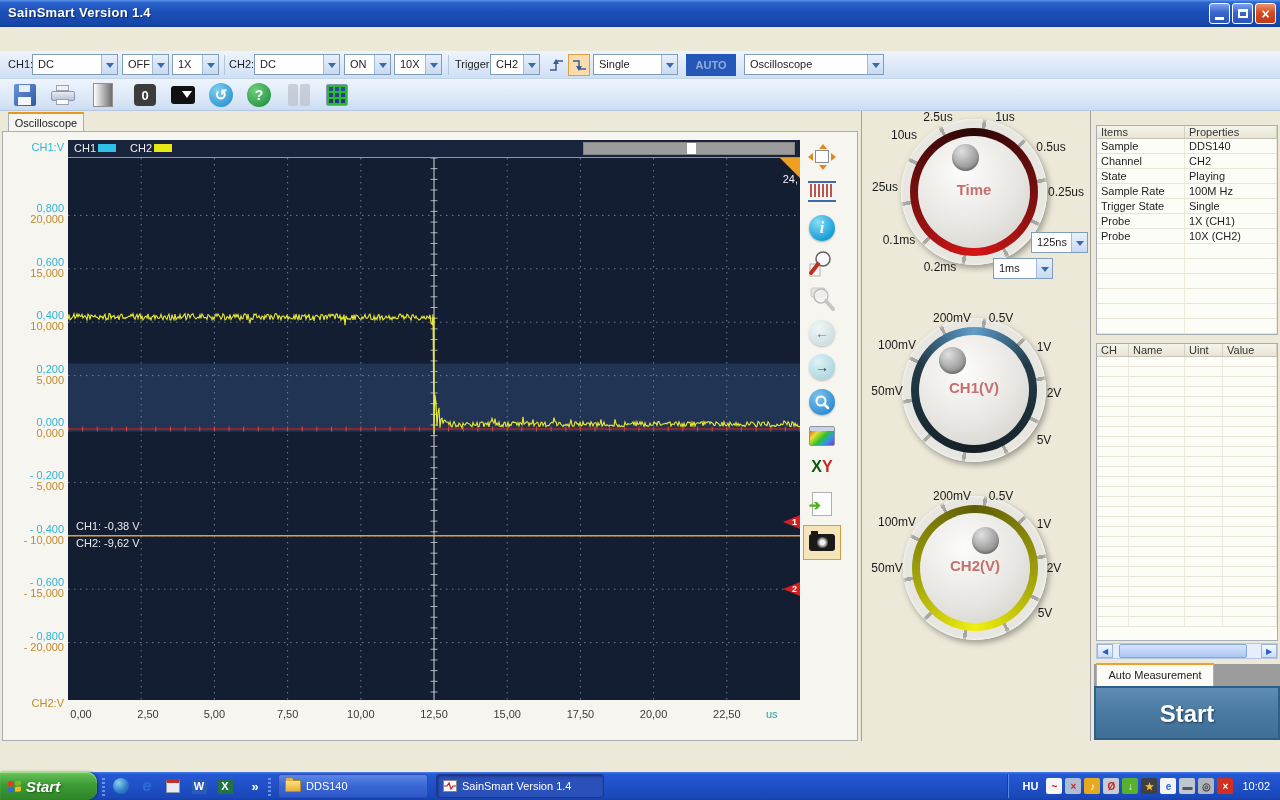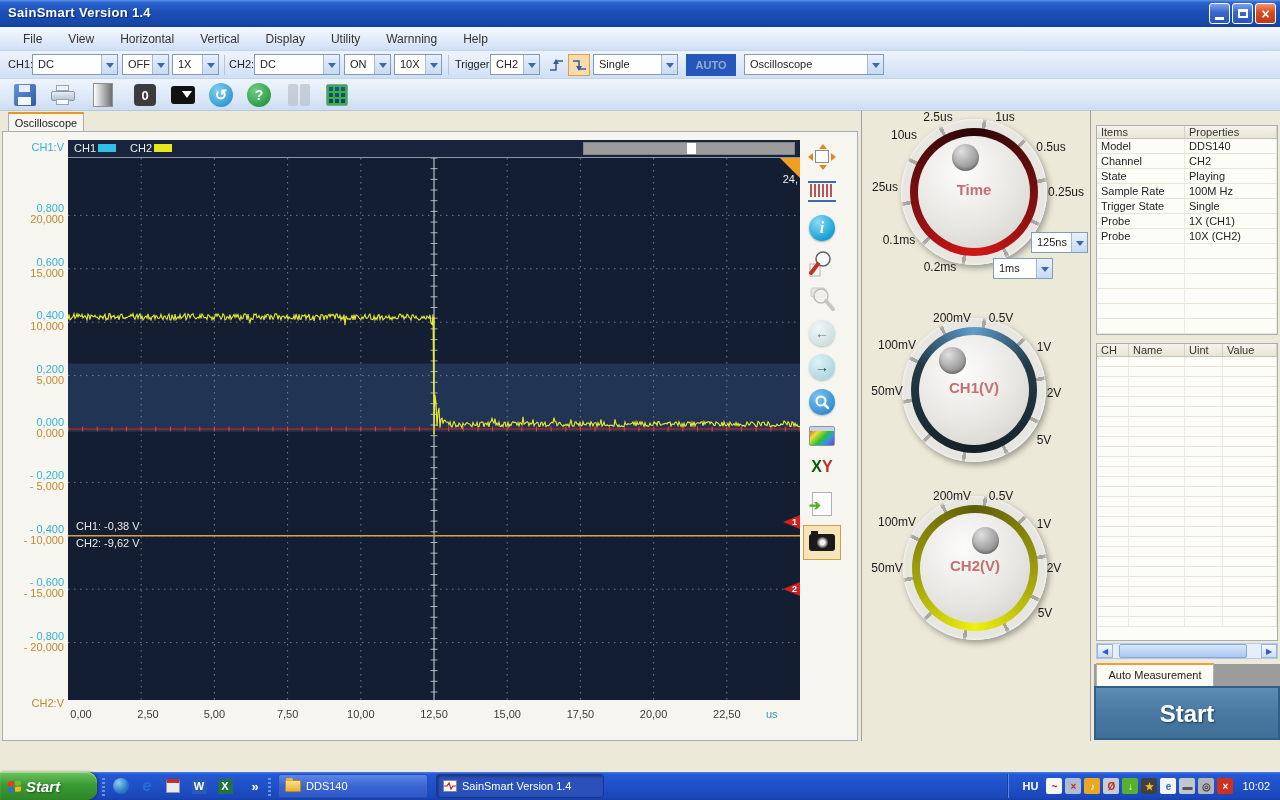--- a/index.html
+++ b/index.html
@@ -207,30 +207,20 @@
       <div class="winbtn">
           <span class="minbar"></span>
         </div>
       <div class="winbtn">
           <span class="maxbox"></span>
         </div>
       <div class="winbtn close">×</div>
     </div>
   </div>
 
-  <div id="menubar">
-      <span class="menu-item">File</span>
-      <span class="menu-item">View</span>
-      <span class="menu-item">Horizontal</span>
-      <span class="menu-item">Vertical</span>
-      <span class="menu-item">Display</span>
-      <span class="menu-item">Utility</span>
-      <span class="menu-item">Warnning</span>
-      <span class="menu-item">Help</span>
-    </div>
 
   <div id="toolbar1">
     <span class="tb-label" style="left:8px">CH1:</span>
     <div class="combo" style="left:32px;top:3px;width:86px">
         <span class="combo-value">DC</span>
         <span class="combo-btn"></span>
       </div>
     <div class="combo" style="left:122px;top:3px;width:47px">
         <span class="combo-value">OFF</span>
         <span class="combo-btn"></span>
@@ -646,21 +636,21 @@
       <div class="dial-label" style="left: 1045px; top: 613px;">5V</div>
     </div>
 
   <div id="right-panel-bg"></div>
   <div class="xp-table" id="props-table" style="left:1096px;top:125px;width:182px;height:210px">
       <div class="xp-thead">
         <span class="xp-th" style="width: 88px;">Items</span>
         <span class="xp-th" style="width: 92px;">Properties</span>
       </div>
       <div class="xp-row" style="height: 15px;">
-        <span class="xp-td" style="width: 88px;">Model</span>
+        <span class="xp-td" style="width: 88px;">Sample</span>
         <span class="xp-td" style="width: 92px;">DDS140</span>
       </div>
       <div class="xp-row" style="height: 15px;">
         <span class="xp-td" style="width: 88px;">Channel</span>
         <span class="xp-td" style="width: 92px;">CH2</span>
       </div>
       <div class="xp-row" style="height: 15px;">
         <span class="xp-td" style="width: 88px;">State</span>
         <span class="xp-td" style="width: 92px;">Playing</span>
       </div>

